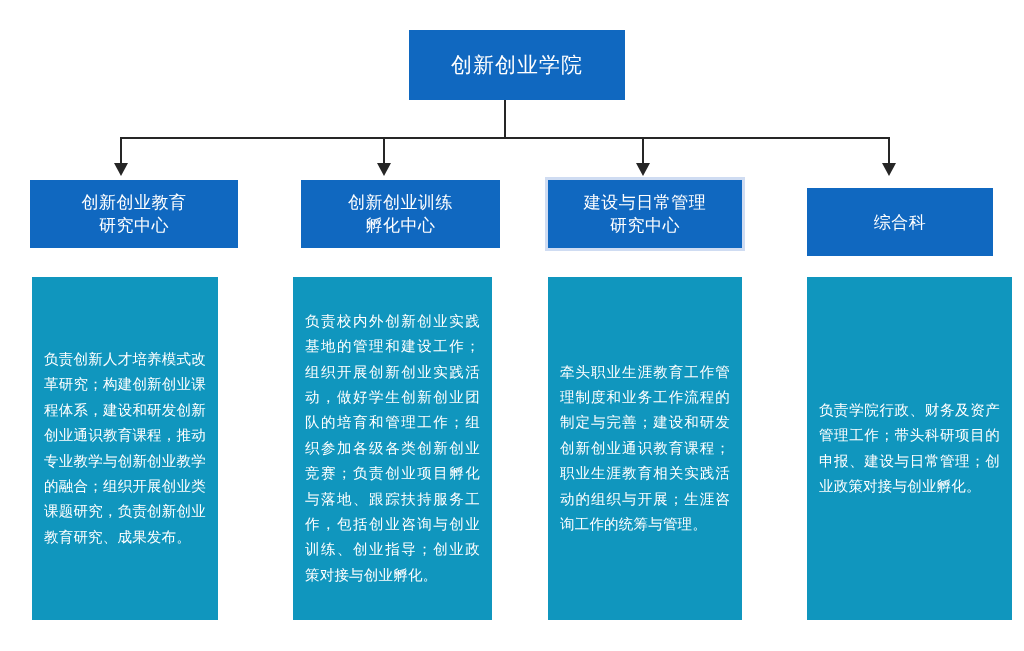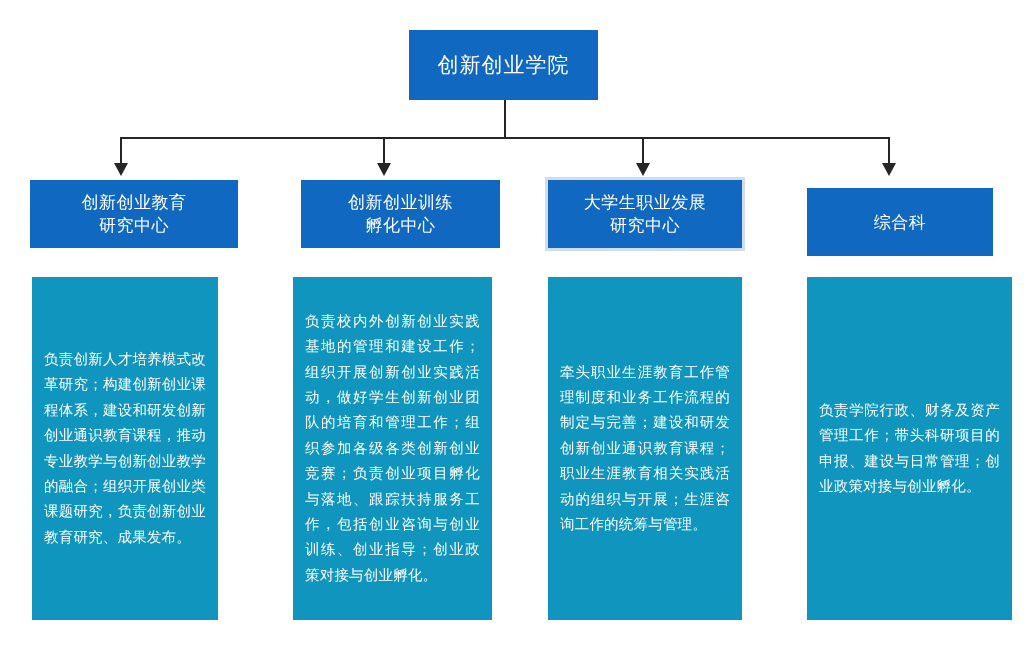--- a/index.html
+++ b/index.html
@@ -84,21 +84,21 @@
     border-left: 7px solid transparent;
     border-right: 7px solid transparent;
     border-top: 13px solid #262626;
   }
 </style>
 </head>
 <body>
 
 <div id="canvas">
 
-  <div class="node root-node" style="left:409px; top:30px; width:189px; height:70px;">
+  <div class="node root-node" style="left:409px; top:30px; width:216px; height:70px;">
     <span>创新创业学院</span>
   </div>
 
   <div class="conn conn-v" style="left:504px; top:100px; height:38px;"></div>
 
   <div class="conn conn-h" style="left:120px; top:137px; width:768px;"></div>
 
   <div class="conn conn-v" style="left:120px; top:137px; height:28px;"></div>
   <div class="arrow-head" style="left:114px; top:163px;"></div>
 
@@ -115,21 +115,21 @@
     <span>创新创业教育
 研究中心</span>
   </div>
 
   <div class="node unit-node" style="left:301px; top:180px; width:199px; height:68px;">
     <span>创新创业训练
 孵化中心</span>
   </div>
 
   <div class="node unit-node selected" style="left:548px; top:180px; width:194px; height:68px;">
-    <span>大学生职业发展
+    <span>建设与日常管理
 研究中心</span>
   </div>
 
   <div class="node unit-node" style="left:807px; top:188px; width:186px; height:68px;">
     <span>综合科</span>
   </div>
 
   <div class="node duty-node" style="left:32px; top:277px; width:186px; height:343px;">
     <span class="duty-text">负责创新人才培养模式改革研究；构建创新创业课程体系，建设和研发创新创业通识教育课程，推动专业教学与创新创业教学的融合；组织开展创业类课题研究，负责创新创业教育研究、成果发布。</span>
   </div>

